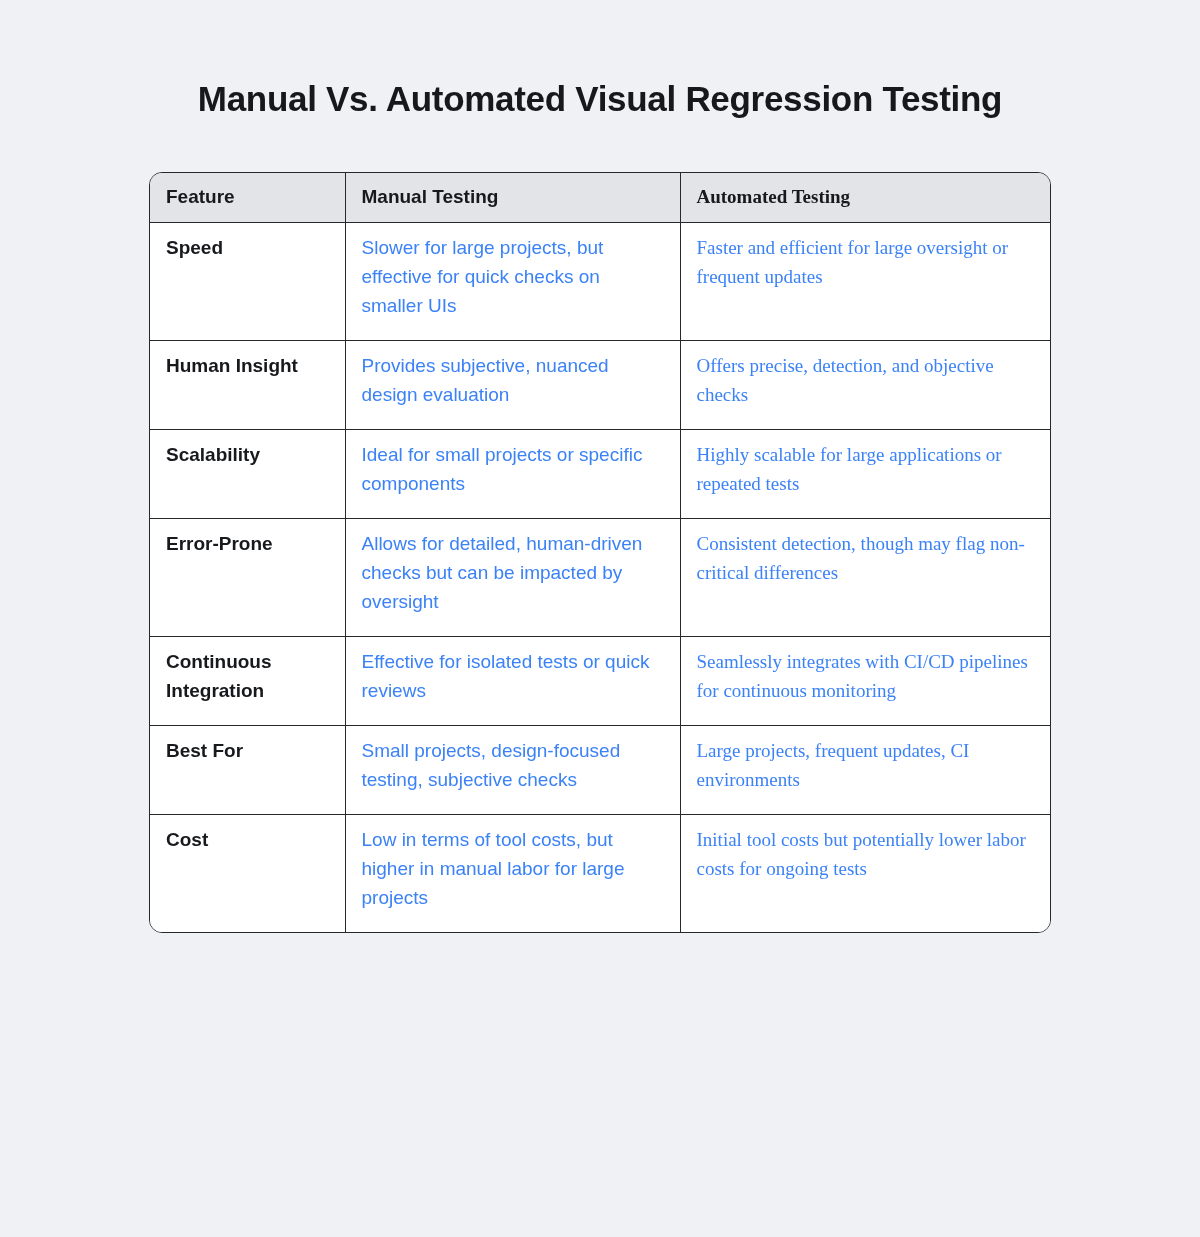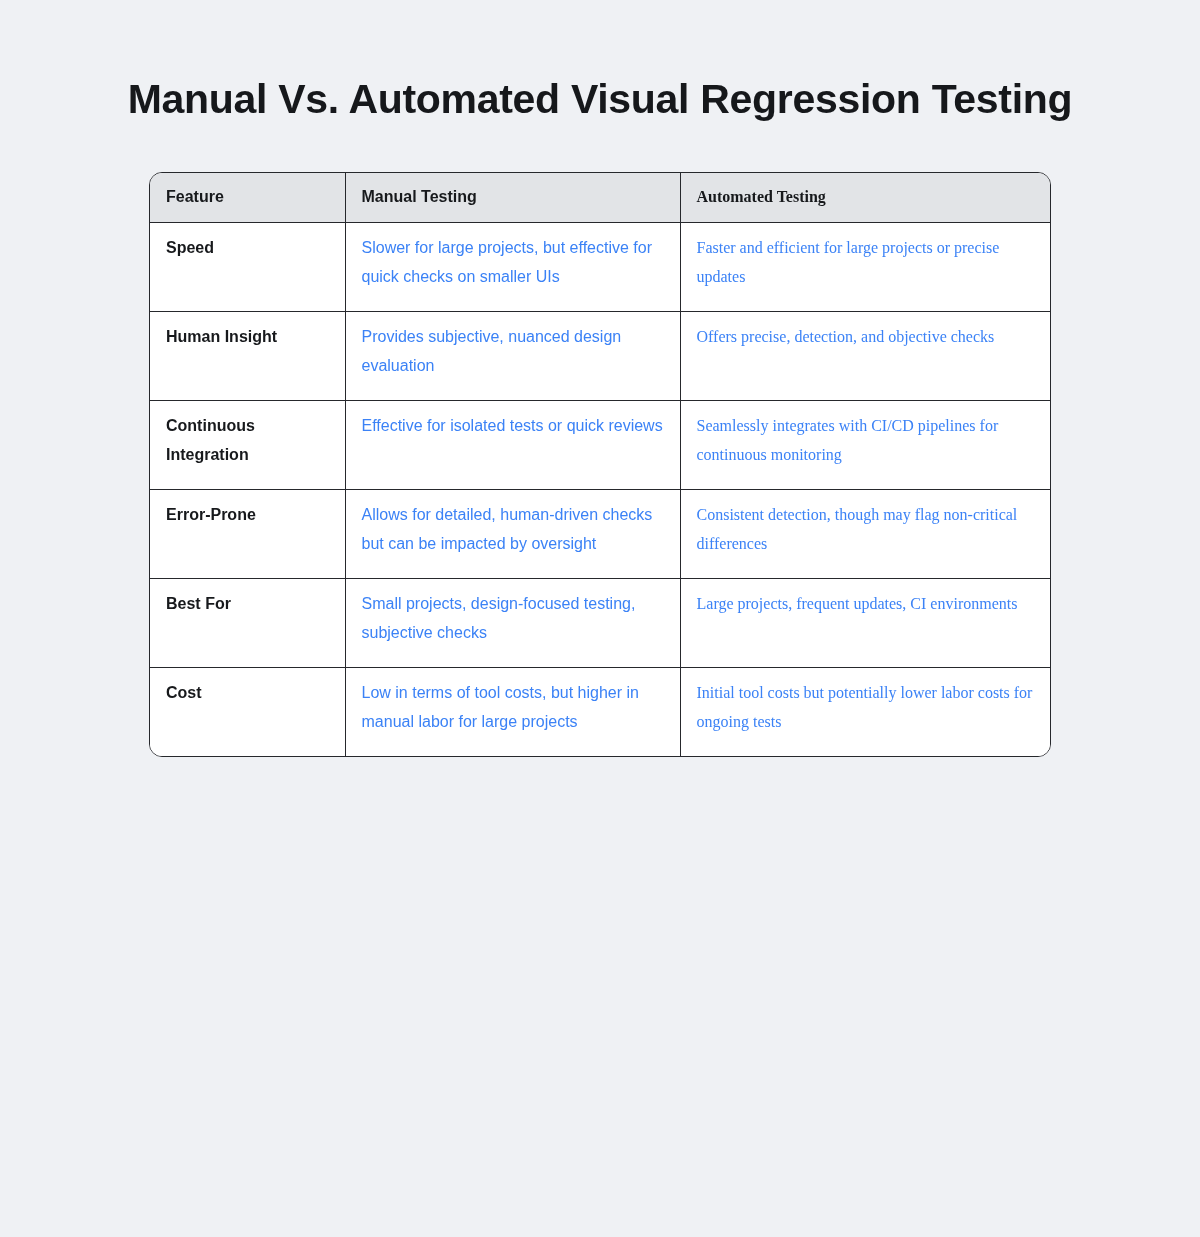--- a/index.html
+++ b/index.html
@@ -10,40 +10,40 @@
     width: 1200px;
     height: 1237px;
     background: #eff1f4;
     font-family: "Liberation Sans", sans-serif;
     color: #1c1f23;
     overflow: hidden;
   }
   .page-title {
     margin: 78px 0 4px 0;
     text-align: center;
-    font-size: 41px;
+    font-size: 35px;
     line-height: 42px;
     font-weight: 700;
     color: #16181b;
     letter-spacing: -0.3px;
   }
   .table-wrap {
     width: 902px;
     margin: 52px auto 0 auto;
     border: 1.5px solid #26282c;
     border-radius: 13px;
     overflow: hidden;
     background: #ffffff;
     box-sizing: border-box;
   }
   table.compare {
     width: 100%;
     border-collapse: collapse;
     table-layout: fixed;
-    font-size: 16px;
+    font-size: 19px;
   }
   col.c-feature   { width: 195px; }
   col.c-manual    { width: 335px; }
   col.c-automated { width: auto;  }
   .compare th, .compare td {
     border-right: 1.5px solid #26282c;
     border-bottom: 1.5px solid #26282c;
     padding: 10px 16px 20px 16px;
     text-align: left;
     vertical-align: top;
@@ -90,36 +90,41 @@
       <tr>
         <th>Feature</th>
         <th>Manual Testing</th>
         <th>Automated Testing</th>
       </tr>
     </thead>
     <tbody>
       <tr>
         <th>Speed</th>
         <td>Slower for large projects, but effective for quick checks on smaller UIs</td>
-        <td>Faster and efficient for large projects or precise updates</td>
+        <td>Faster and efficient for large oversight or frequent updates</td>
       </tr>
       <tr>
         <th>Human Insight</th>
         <td>Provides subjective, nuanced design evaluation</td>
         <td>Offers precise, detection, and objective checks</td>
       </tr>
       <tr>
-        <th>Continuous Integration</th>
-        <td>Effective for isolated tests or quick reviews</td>
-        <td>Seamlessly integrates with CI/CD pipelines for continuous monitoring</td>
+        <th>Scalability</th>
+        <td>Ideal for small projects or specific components</td>
+        <td>Highly scalable for large applications or repeated tests</td>
       </tr>
       <tr>
         <th>Error-Prone</th>
         <td>Allows for detailed, human-driven checks but can be impacted by oversight</td>
         <td>Consistent detection, though may flag non-critical differences</td>
+      </tr>
+      <tr>
+        <th>Continuous Integration</th>
+        <td>Effective for isolated tests or quick reviews</td>
+        <td>Seamlessly integrates with CI/CD pipelines for continuous monitoring</td>
       </tr>
       <tr>
         <th>Best For</th>
         <td>Small projects, design-focused testing, subjective checks</td>
         <td>Large projects, frequent updates, CI environments</td>
       </tr>
       <tr>
         <th>Cost</th>
         <td>Low in terms of tool costs, but higher in manual labor for large projects</td>
         <td>Initial tool costs but potentially lower labor costs for ongoing tests</td>

